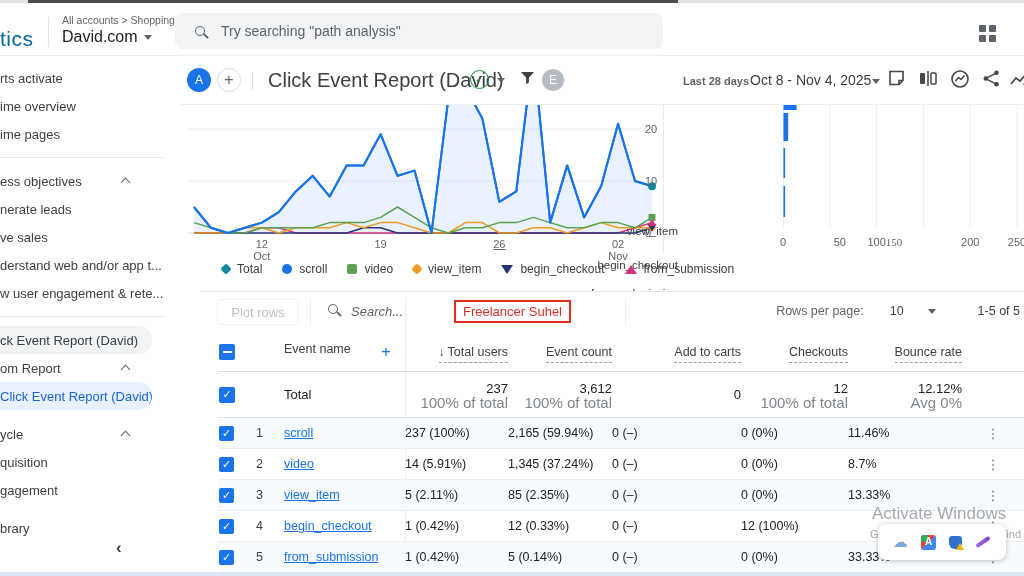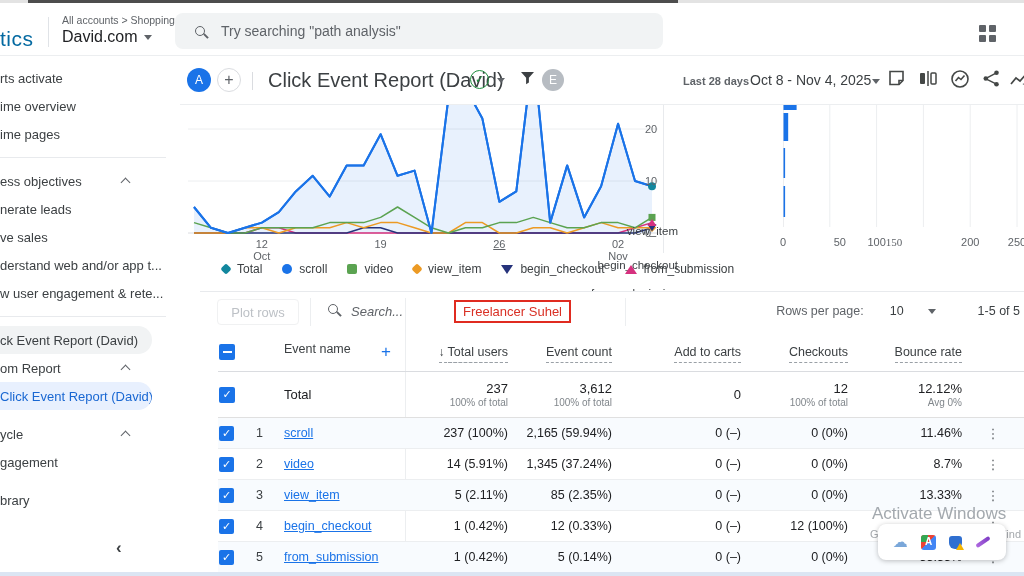--- a/index.html
+++ b/index.html
@@ -89,24 +89,24 @@
   .trow{display:grid;grid-template-columns:38px 28px 121px 103px 104px 129px 107px 114px 62px;align-items:center;}
   .thead{height:40px;border-bottom:1px solid #dadce0;font-size:12.5px;color:#3c4043;}
   .thead .metric{text-align:right;}
   .thead .metric span{border-bottom:1px dashed #9aa0a6;padding-bottom:3px;}
   .ename-hd{display:flex;align-items:flex-start;justify-content:space-between;padding-right:14px;}
   .plus-col{color:#1a73e8;font-size:17px;}
   .sort-arrow{font-size:12px;margin-right:3px;}
   .totrow{height:46px;border-bottom:1px solid #e0e0e0;font-size:13px;color:#202124;}
   .totrow .m{text-align:right;}
   .totrow .v{line-height:15px;}
-  .totrow .s{font-size:10px;color:#80868b;line-height:13px;padding-left:7px;}
+  .totrow .s{font-size:15px;color:#80868b;line-height:13px;padding-left:7px;}
   .drow{height:31px;border-bottom:1px solid #eceef0;font-size:12.5px;color:#202124;}
   .drow.alt{background:#f8fbfe;}
-  .drow .m{text-align:right;}
+  .drow .m{text-align:left;}
   .drow .num{color:#3c4043;}
   .drow a{color:#1a73e8;text-decoration:underline;cursor:pointer;}
   .kebab{text-align:center;color:#5f6368;font-size:13px;cursor:pointer;}
   .cb{width:16px;height:16px;background:#1a73e8;border-radius:2px;color:#fff;font-size:11px;display:flex;align-items:center;justify-content:center;margin-left:1px;cursor:pointer;}
   .cb.sm{width:15px;height:15px;}
   .cb.ind::after{content:"";width:9px;height:2px;background:#fff;}
   .tbl-vdiv{position:absolute;top:298px;left:405px;width:1px;height:272px;background:#eceef0;}
 
   
   .wm1{position:absolute;left:872px;top:504px;font-size:17px;color:#9aa0a6;opacity:.9;}
@@ -243,20 +243,23 @@
         </div>
         <div class="side-item pill-blue">
           <span>Click Event Report (David)</span>
         </div>
         <div class="side-gap"></div>
         <div class="side-item">
           <span>ycle</span>
           <span class="chev-up"></span>
         </div>
         <div class="side-item">
+          <span>quisition</span>
+        </div>
+        <div class="side-item">
           <span>gagement</span>
         </div>
         <div class="side-gap"></div>
         <div class="side-item">
           <span>brary</span>
         </div>
       </div>
     <div class="collapse-btn">‹</div>
   </div>
 

